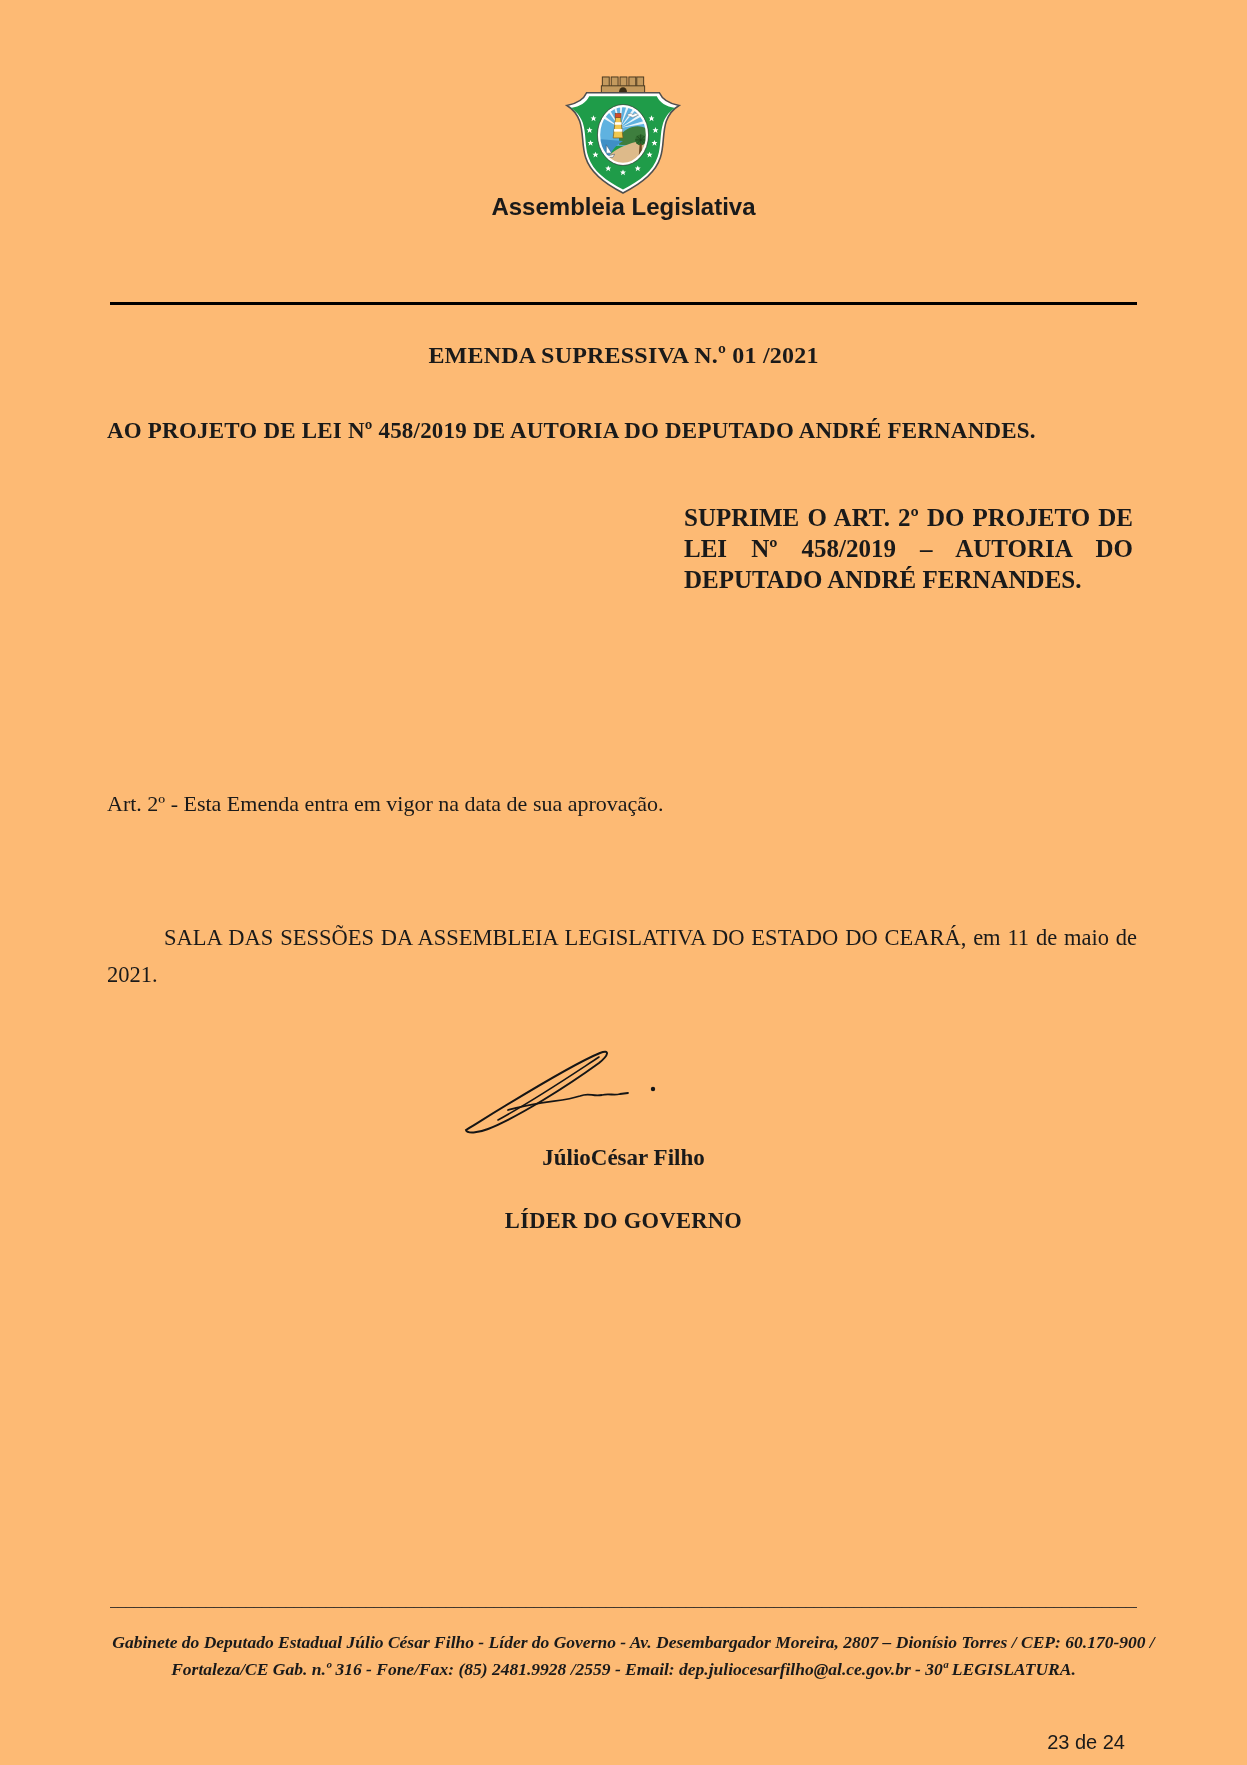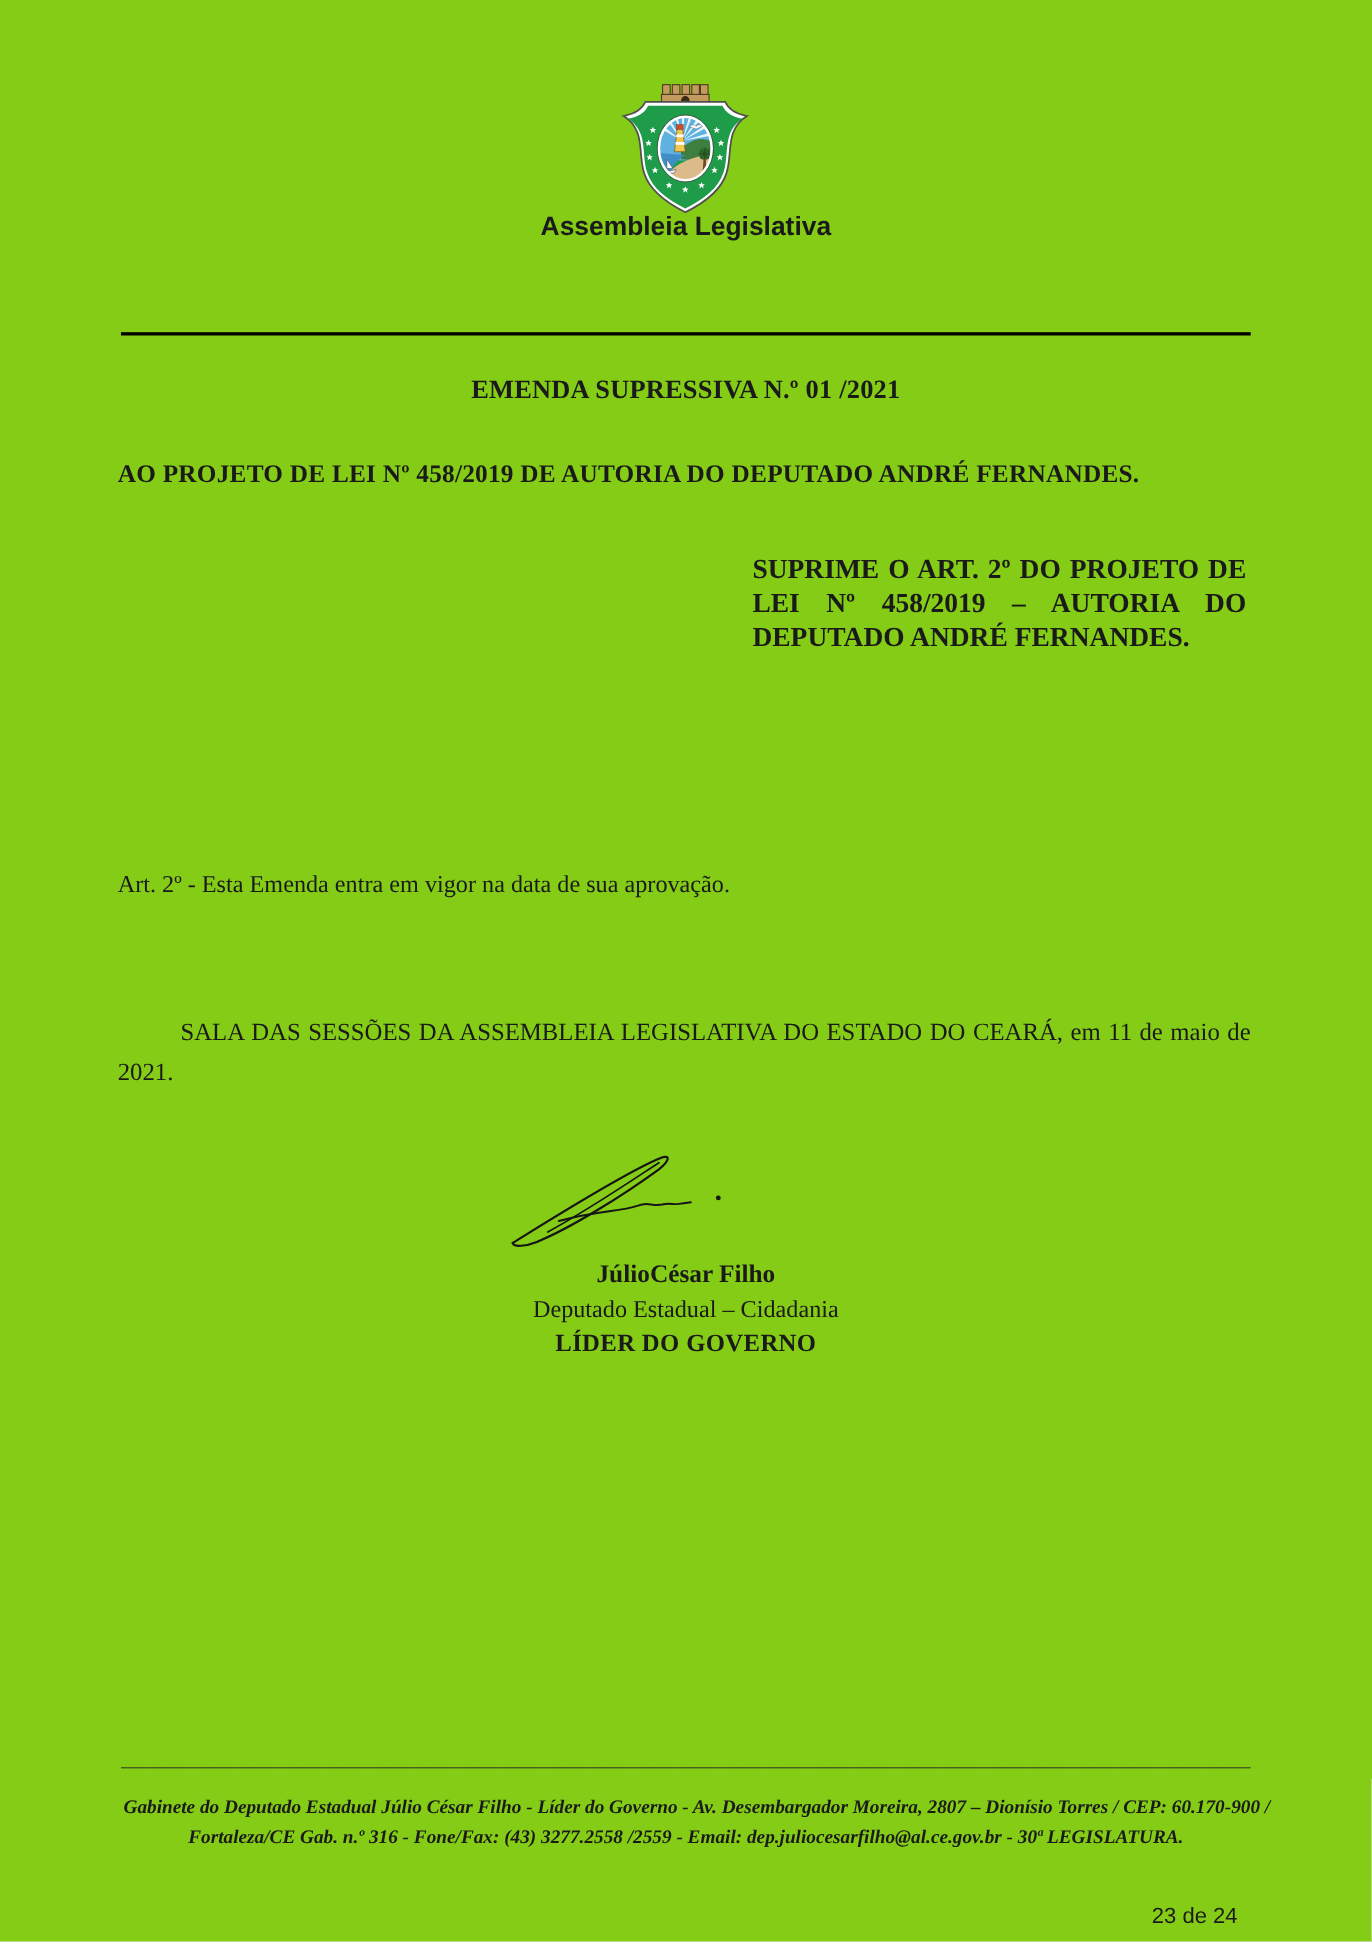--- a/index.html
+++ b/index.html
@@ -1,20 +1,20 @@
 <!DOCTYPE html>
 <html style="--ink: #1a1a1a; --shield-green: #1F9C49; --crown-tan: #C49A5E; --crown-outline: #4a3a20; --sky-blue: #5FB2E0; --sea-blue: #3F8FC6; --beach-tan: #DDBA8A; --hill-green: #3E7E3E; --star-white: #ffffff;"><head>
 <meta charset="utf-8">
 <style>
   html,body{margin:0;padding:0;background:#e9e9e9;}
   .page{
     position:relative;
     width:1247px;height:1765px;
     margin:0 auto;
-    background:#84cc16;
+    background:#fdba74;
     font-family:"Liberation Serif","DejaVu Serif",serif;
     color:var(--ink,#111);
     overflow:hidden;
   }
   .abs{position:absolute;}
   .centered{left:0;right:0;text-align:center;}
 
   
   .crest{left:564px;top:72px;}
   .org1{top:193px;font-family:"Liberation Sans","DejaVu Sans",sans-serif;font-weight:bold;font-size:24px;line-height:28px;}
@@ -143,21 +143,20 @@
   <div class="abs closing">SALA DAS SESSÕES DA ASSEMBLEIA LEGISLATIVA DO ESTADO DO CEARÁ, em 11 de maio de 2021.</div>
 
   <svg class="abs sig" width="250" height="100" viewBox="0 0 250 100" aria-hidden="true">
     <path class="sigline" stroke-width="2" d="M16,90 C42,74 118,26 150,13 C160,9 159,15 149,23 C116,47 68,77 38,89 C28,93 17,94 16,90 Z"></path>
     <path class="sigline" stroke-width="1.6" d="M48,80 C88,58 126,32 149,17"></path>
     <path class="sigline" stroke-width="1.8" d="M58,70 C95,60 112,62 130,56 C140,52 142,57 152,55 C160,53 163,56 170,54 L178,53"></path>
     <circle cx="203" cy="49" r="2.2" fill="#151515"></circle>
   </svg>
 
   <div class="abs centered signer-name">JúlioCésar Filho</div>
-  <div class="abs centered signer-role">Deputado Estadual – Cidadania</div>
   <div class="abs centered signer-title">LÍDER DO GOVERNO</div>
 
   <div class="abs divider">__________________________________________________________________________________________________________________________________</div>
   <div class="abs centered f1">Gabinete do Deputado Estadual Júlio César Filho - Líder do Governo  - Av. Desembargador Moreira, 2807 – Dionísio Torres / CEP: 60.170-900  /</div>
-  <div class="abs centered f2">Fortaleza/CE  Gab. n.º 316 - Fone/Fax: (43) 3277.2558 /2559 -  Email: dep.juliocesarfilho@al.ce.gov.br - 30ª LEGISLATURA.</div>
+  <div class="abs centered f2">Fortaleza/CE  Gab. n.º 316 - Fone/Fax: (85) 2481.9928 /2559 -  Email: dep.juliocesarfilho@al.ce.gov.br - 30ª LEGISLATURA.</div>
   <div class="abs pagenum">23 de 24</div>
 
 </div>
 
 </body></html>

